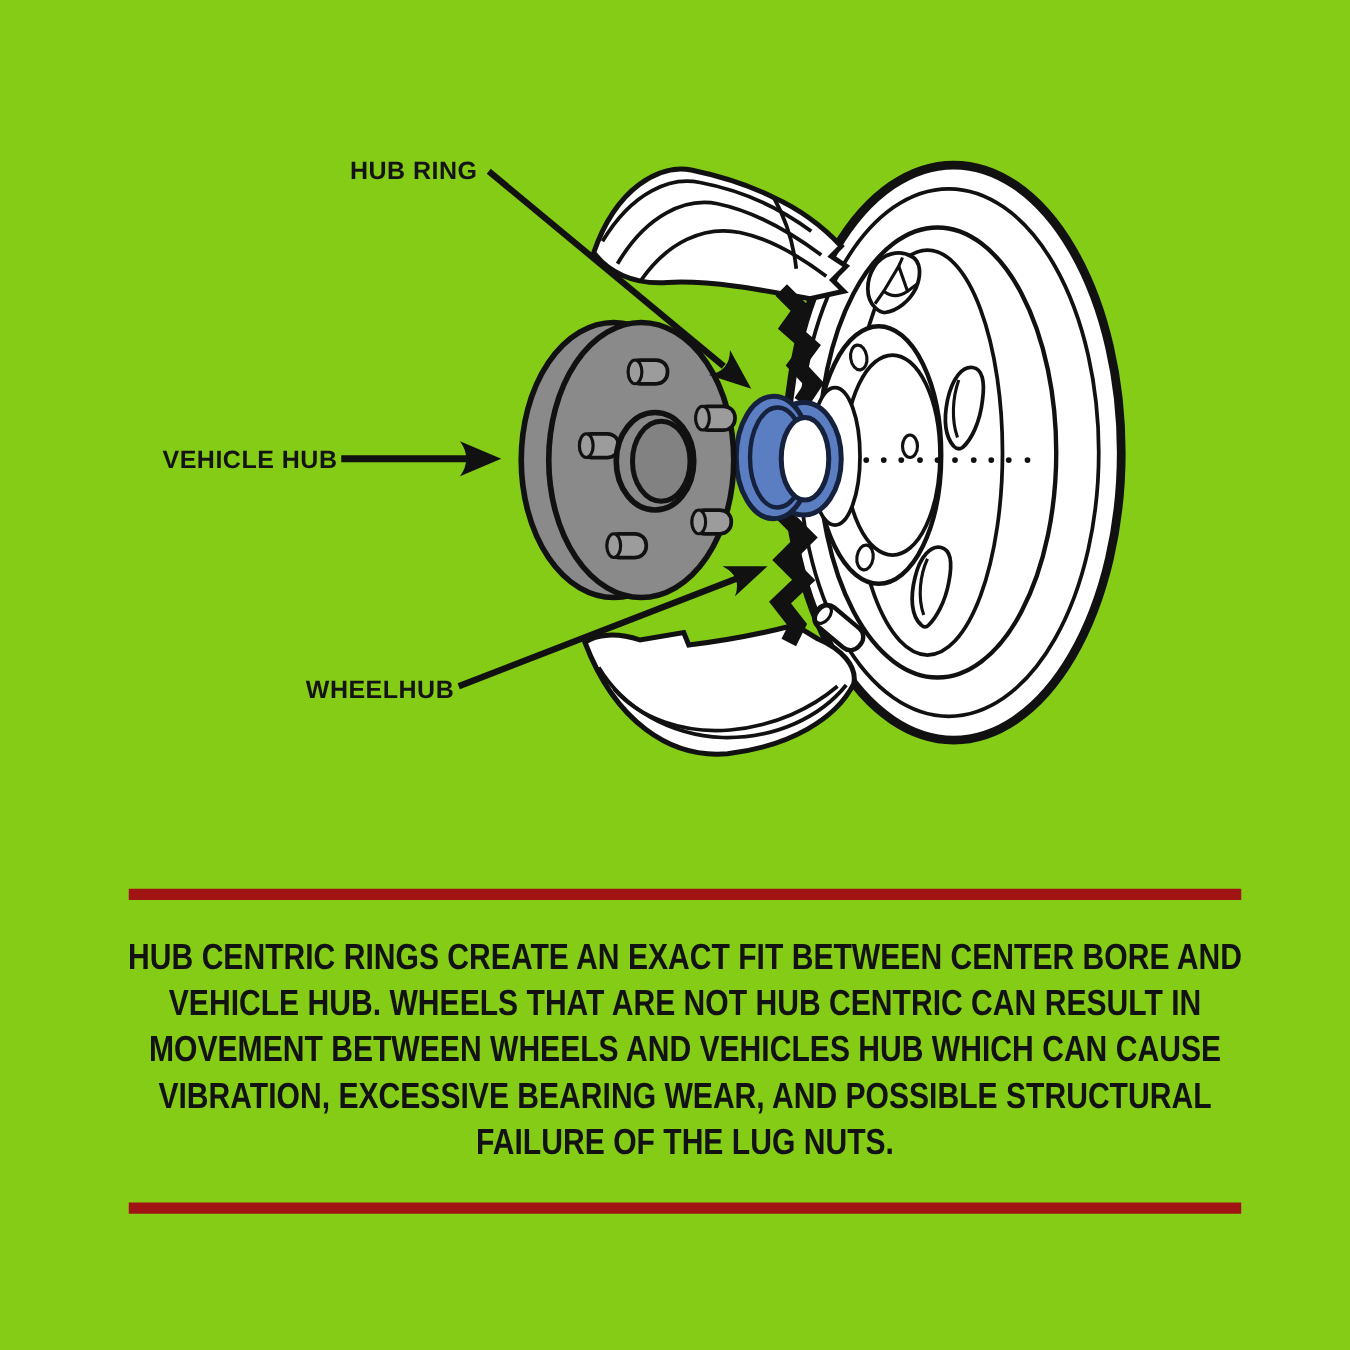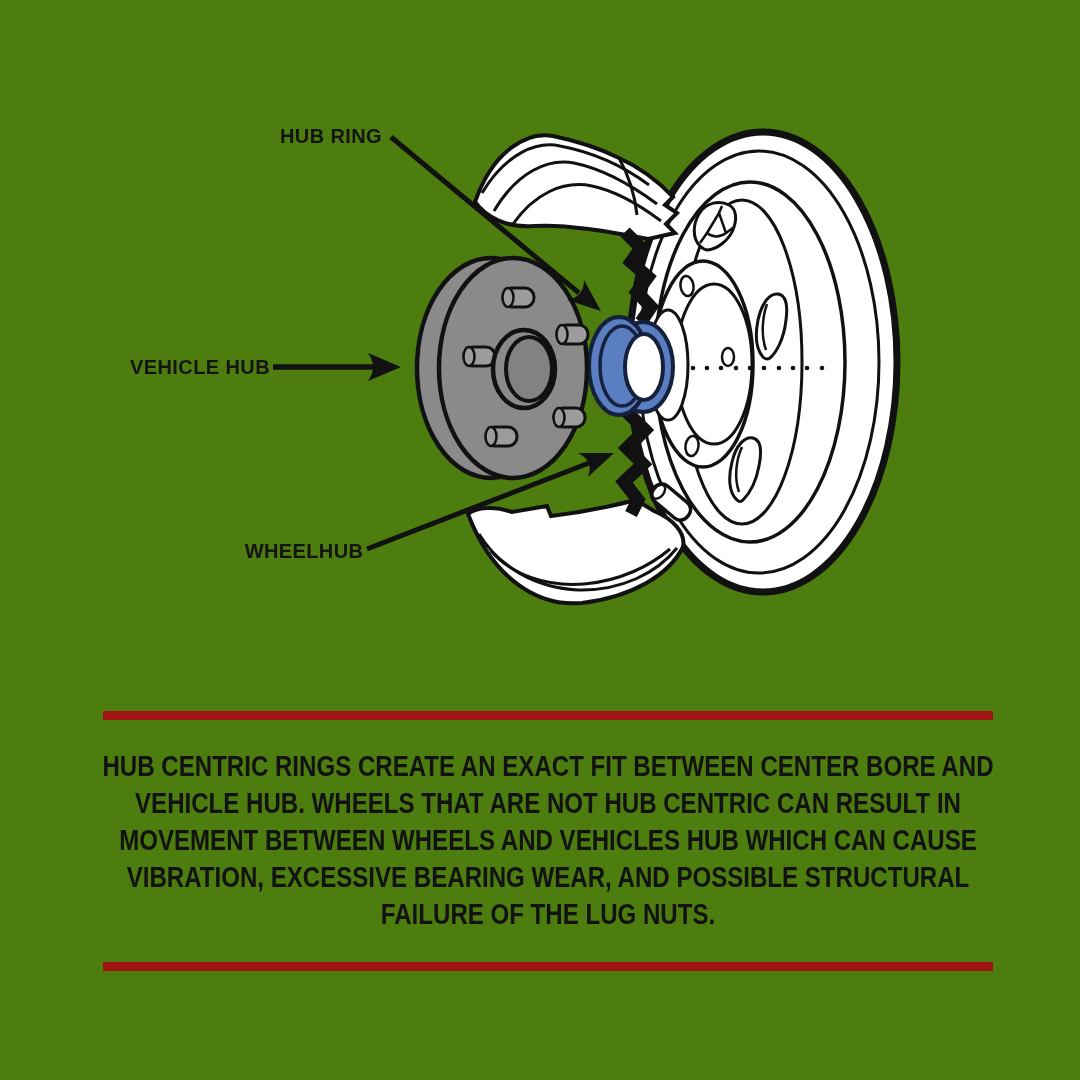--- a/index.html
+++ b/index.html
@@ -1,17 +1,17 @@
 <!DOCTYPE html>
 <html style="--accent-red: #a01414; --line-black: #111111; --hub-gray: #8a8a8a; --hub-gray-dark: #828282; --stud-gray: #9c9c9c; --ring-blue: #5b7ec2; --ring-outline: #15213d;"><head>
 <meta charset="utf-8">
 <style>
   html,body { margin:0; padding:0; background:#ffffff; }
   body { width:1080px; height:1080px; font-family:"Liberation Sans", sans-serif; }
-  .canvas { position:relative; width:1080px; height:1080px; background:#4d7c0f; overflow:hidden; }
+  .canvas { position:relative; width:1080px; height:1080px; background:#84cc16; overflow:hidden; }
 
   svg.diagram { position:absolute; top:0; left:0; display:block; }
 
   
   .ink       { stroke:var(--line-black,#111111); }
   .ink-fill  { fill:var(--line-black,#111111); }
   .white-fill{ fill:#ffffff; }
   .no-fill   { fill:none; }
   .gray-fill { fill:var(--hub-gray,#8a8a8a); }
   .gray2-fill{ fill:var(--hub-gray-dark,#828282); }

